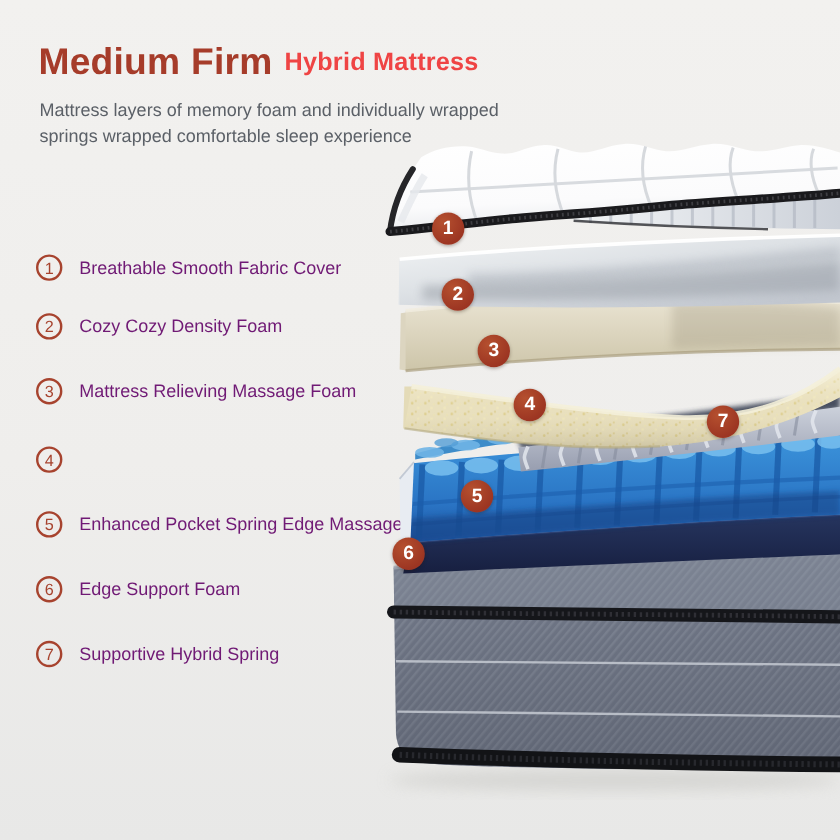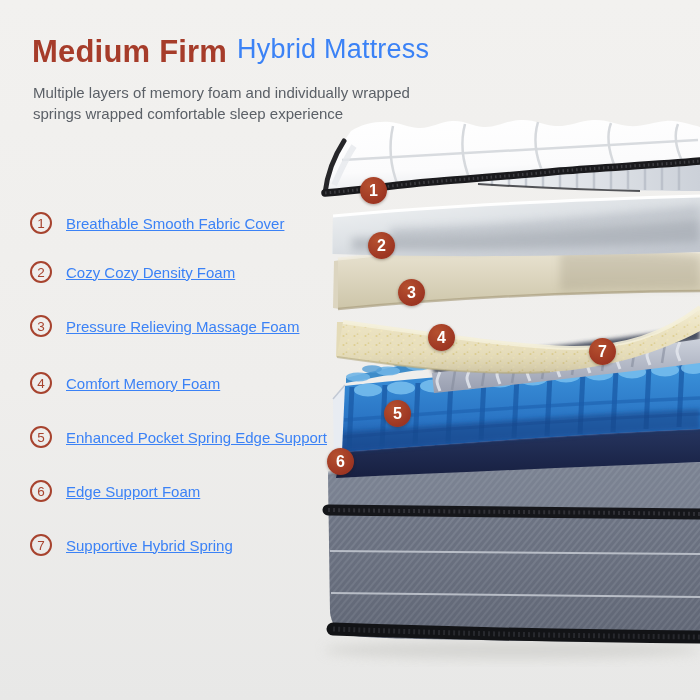--- a/index.html
+++ b/index.html
@@ -5,35 +5,35 @@
   html,body{margin:0;padding:0;}
   body{
     width:700px;height:700px;overflow:hidden;position:relative;
     background:linear-gradient(180deg,#f2f1ef 0%,#efeeec 55%,#e8e8e7 100%);
     font-family:"Liberation Sans",sans-serif;
     -webkit-font-smoothing:antialiased;
   }
   .page{position:absolute;inset:0;}
   
   .header{position:absolute;left:32px;top:34px;width:430px;}
-  .title-row{display:flex;align-items:flex-start;gap:10px;margin:0;}
+  .title-row{display:flex;align-items:center;gap:10px;margin:0;}
   .t-red{color:#a63c2a;font-size:31px;font-weight:700;letter-spacing:.2px;}
-  .t-dark{color:#3b82f6;font-size:27px;font-weight:400;letter-spacing:.2px;}
+  .t-dark{color:#ef4444;font-size:21px;font-weight:700;letter-spacing:.2px;}
   .subtitle{margin:12px 0 0 1px;color:#5b6067;font-size:15px;line-height:21px;}
   .sub-line{display:block;}
   
   .legend{list-style:none;margin:0;padding:0;}
   .legend-item{position:absolute;left:30px;display:flex;align-items:center;gap:14px;height:22px;}
   .lnum{
     box-sizing:border-box;width:22px;height:22px;border-radius:50%;
     border:2px solid #a7432e;color:#a7432e;font-size:13.5px;
     display:inline-flex;align-items:center;justify-content:center;flex:0 0 auto;
     background:transparent;
   }
-  .llabel{color:#3b82f6;font-size:15px;white-space:nowrap;text-decoration:underline;}
+  .llabel{color:#701a75;font-size:15px;white-space:nowrap;}
   
   .diagram{position:absolute;inset:0;pointer-events:none;}
   .diagram svg{position:absolute;left:0;top:0;}
   .badge{
     position:absolute;width:27px;height:27px;border-radius:50%;
     background:radial-gradient(circle at 35% 30%,#b5502f,#9c3522 72%);
     color:#ffffff;font-size:16px;font-weight:700;
     display:flex;align-items:center;justify-content:center;
     box-shadow:0 1px 3px rgba(40,20,10,.35);
   }
@@ -42,45 +42,44 @@
 <body>
 
 <div class="page">
 
   <div class="header">
     <h1 class="title-row">
       <span class="t-red">Medium Firm</span>
       <span class="t-dark">Hybrid Mattress</span>
     </h1>
     <p class="subtitle">
-      <span class="sub-line">Multiple layers of memory foam and individually wrapped</span>
+      <span class="sub-line">Mattress layers of memory foam and individually wrapped</span>
       <span class="sub-line">springs wrapped comfortable sleep experience</span>
     </p>
   </div>
 
   <ul class="legend">
     <li class="legend-item" style="top:212px">
       <span class="lnum">1</span>
       <span class="llabel">Breathable Smooth Fabric Cover</span>
     </li>
     <li class="legend-item" style="top:261px">
       <span class="lnum">2</span>
       <span class="llabel">Cozy Cozy Density Foam</span>
     </li>
     <li class="legend-item" style="top:315px">
       <span class="lnum">3</span>
-      <span class="llabel">Pressure Relieving Massage Foam</span>
+      <span class="llabel">Mattress Relieving Massage Foam</span>
     </li>
     <li class="legend-item" style="top:372px">
       <span class="lnum">4</span>
-      <span class="llabel">Comfort Memory Foam</span>
     </li>
     <li class="legend-item" style="top:426px">
       <span class="lnum">5</span>
-      <span class="llabel">Enhanced Pocket Spring Edge Support</span>
+      <span class="llabel">Enhanced Pocket Spring Edge Massage</span>
     </li>
     <li class="legend-item" style="top:480px">
       <span class="lnum">6</span>
       <span class="llabel">Edge Support Foam</span>
     </li>
     <li class="legend-item" style="top:534px">
       <span class="lnum">7</span>
       <span class="llabel">Supportive Hybrid Spring</span>
     </li>
   </ul>

